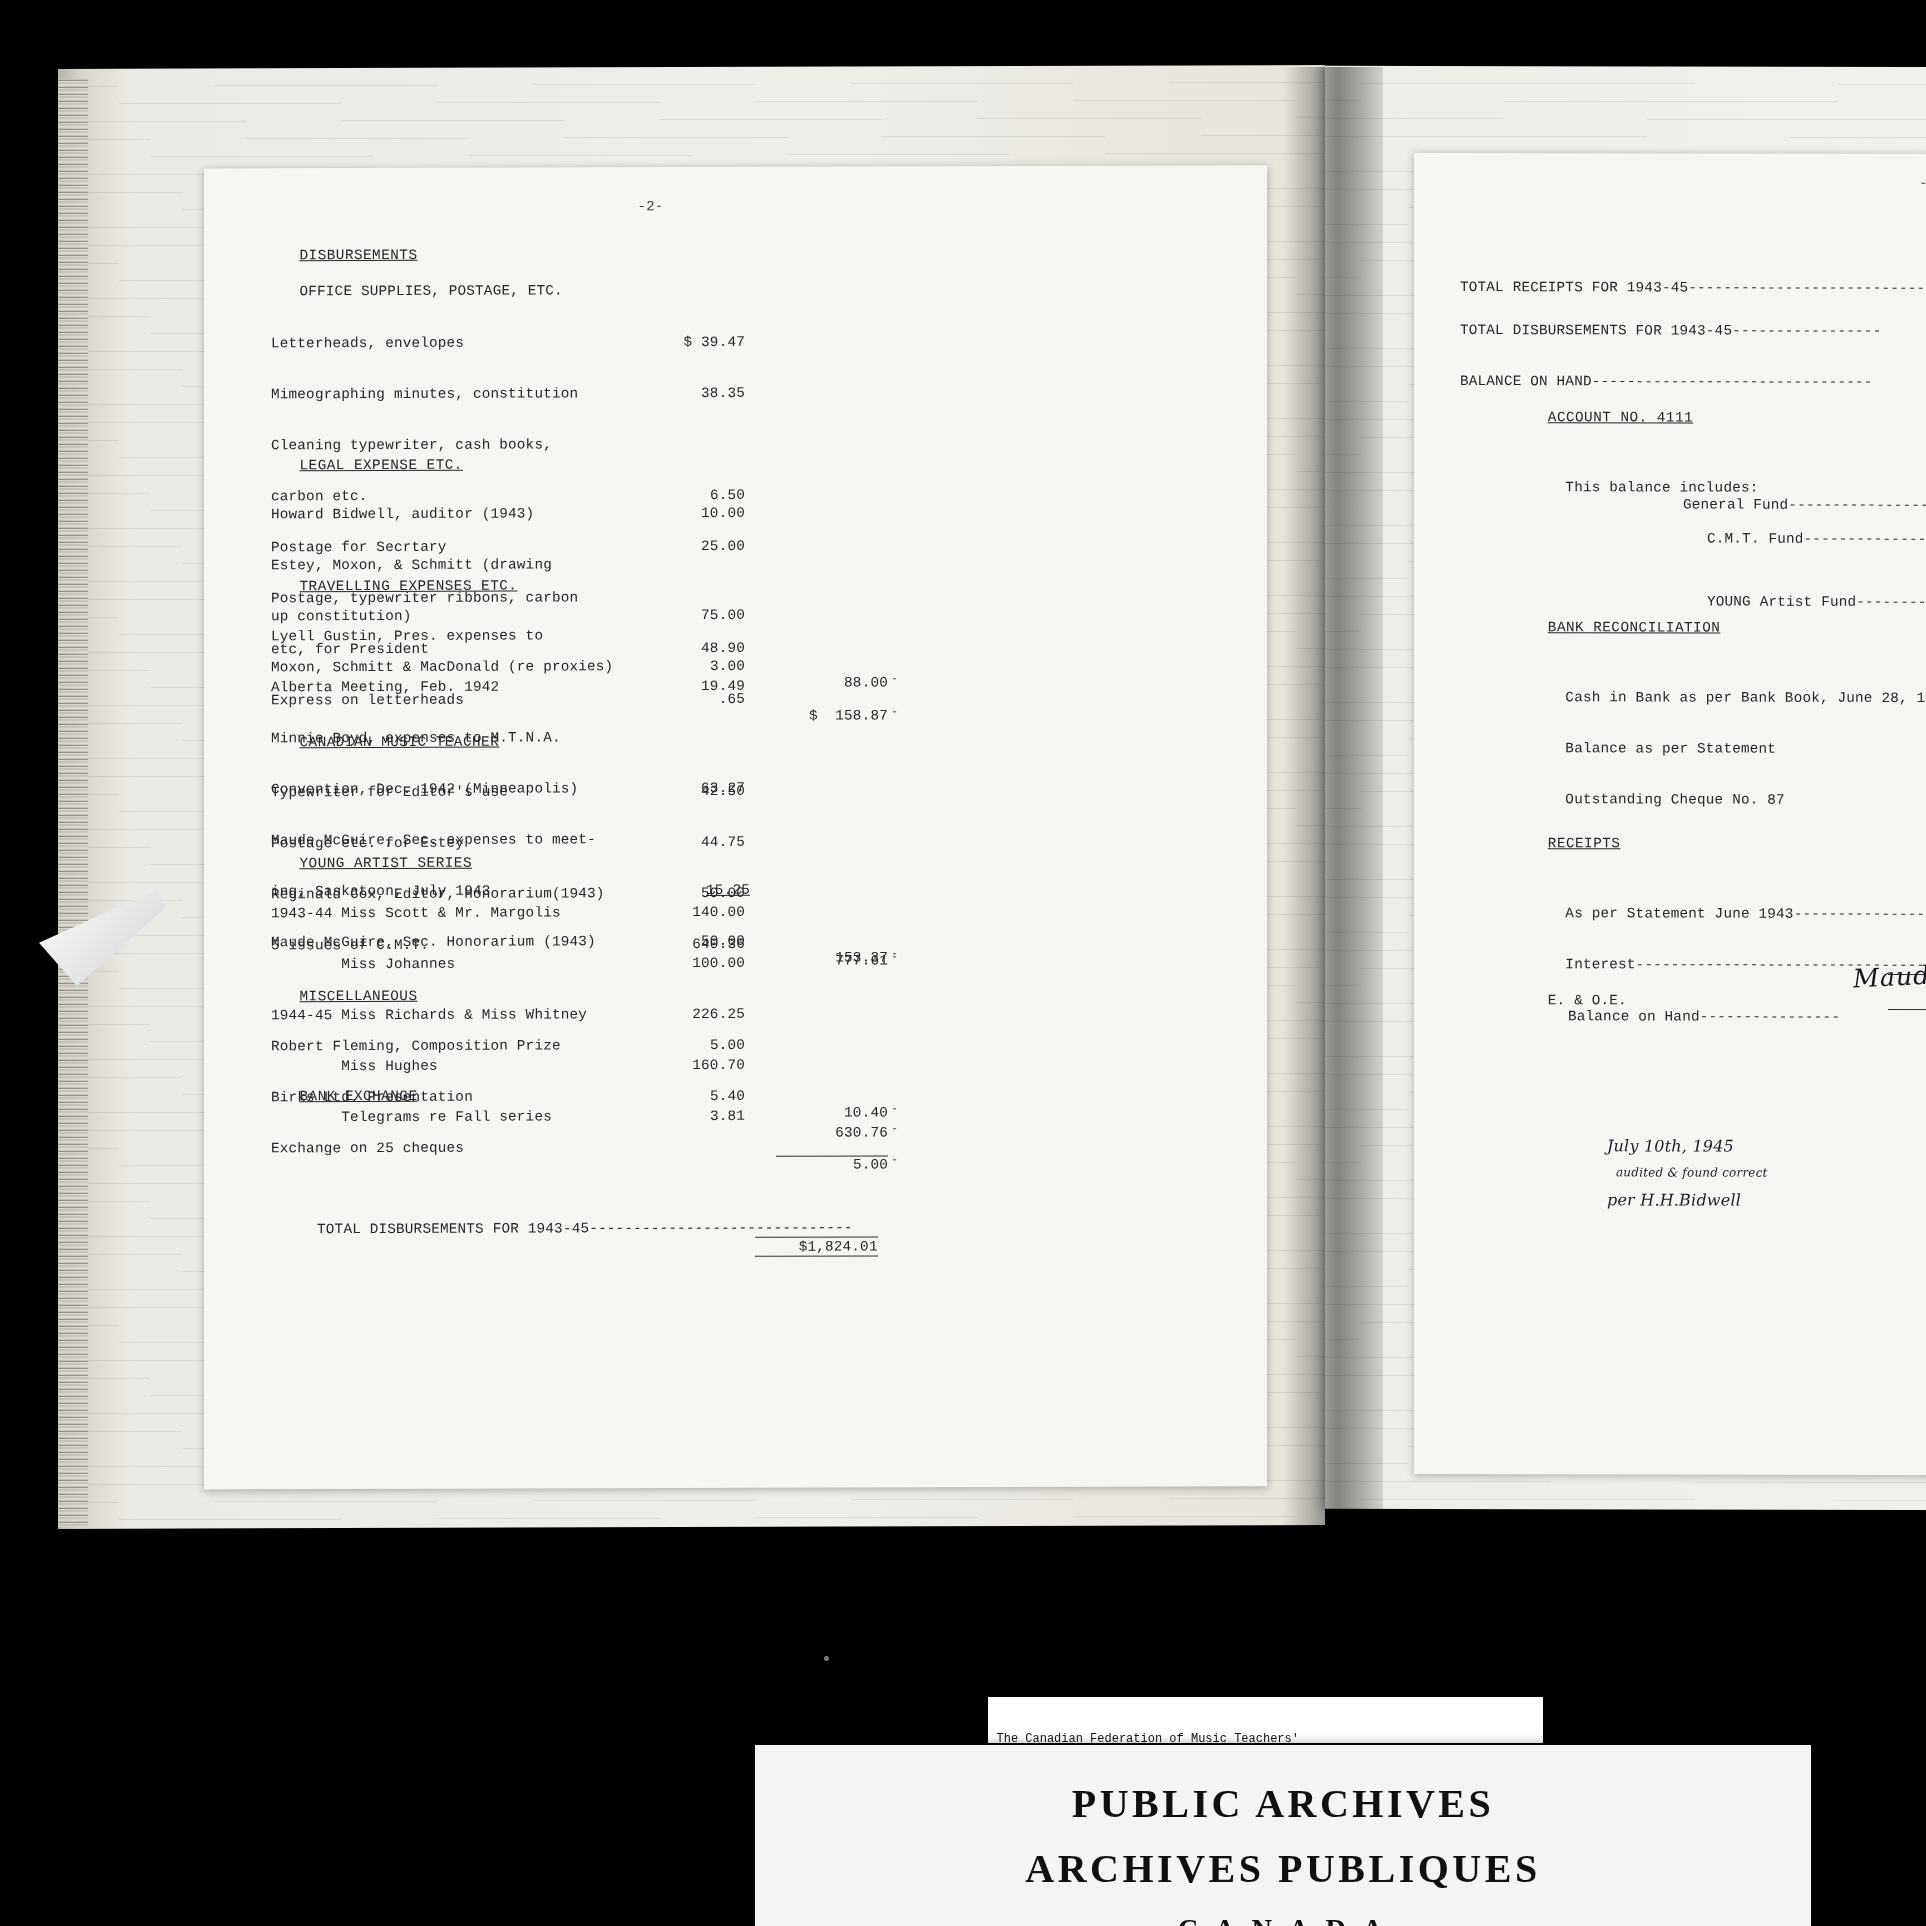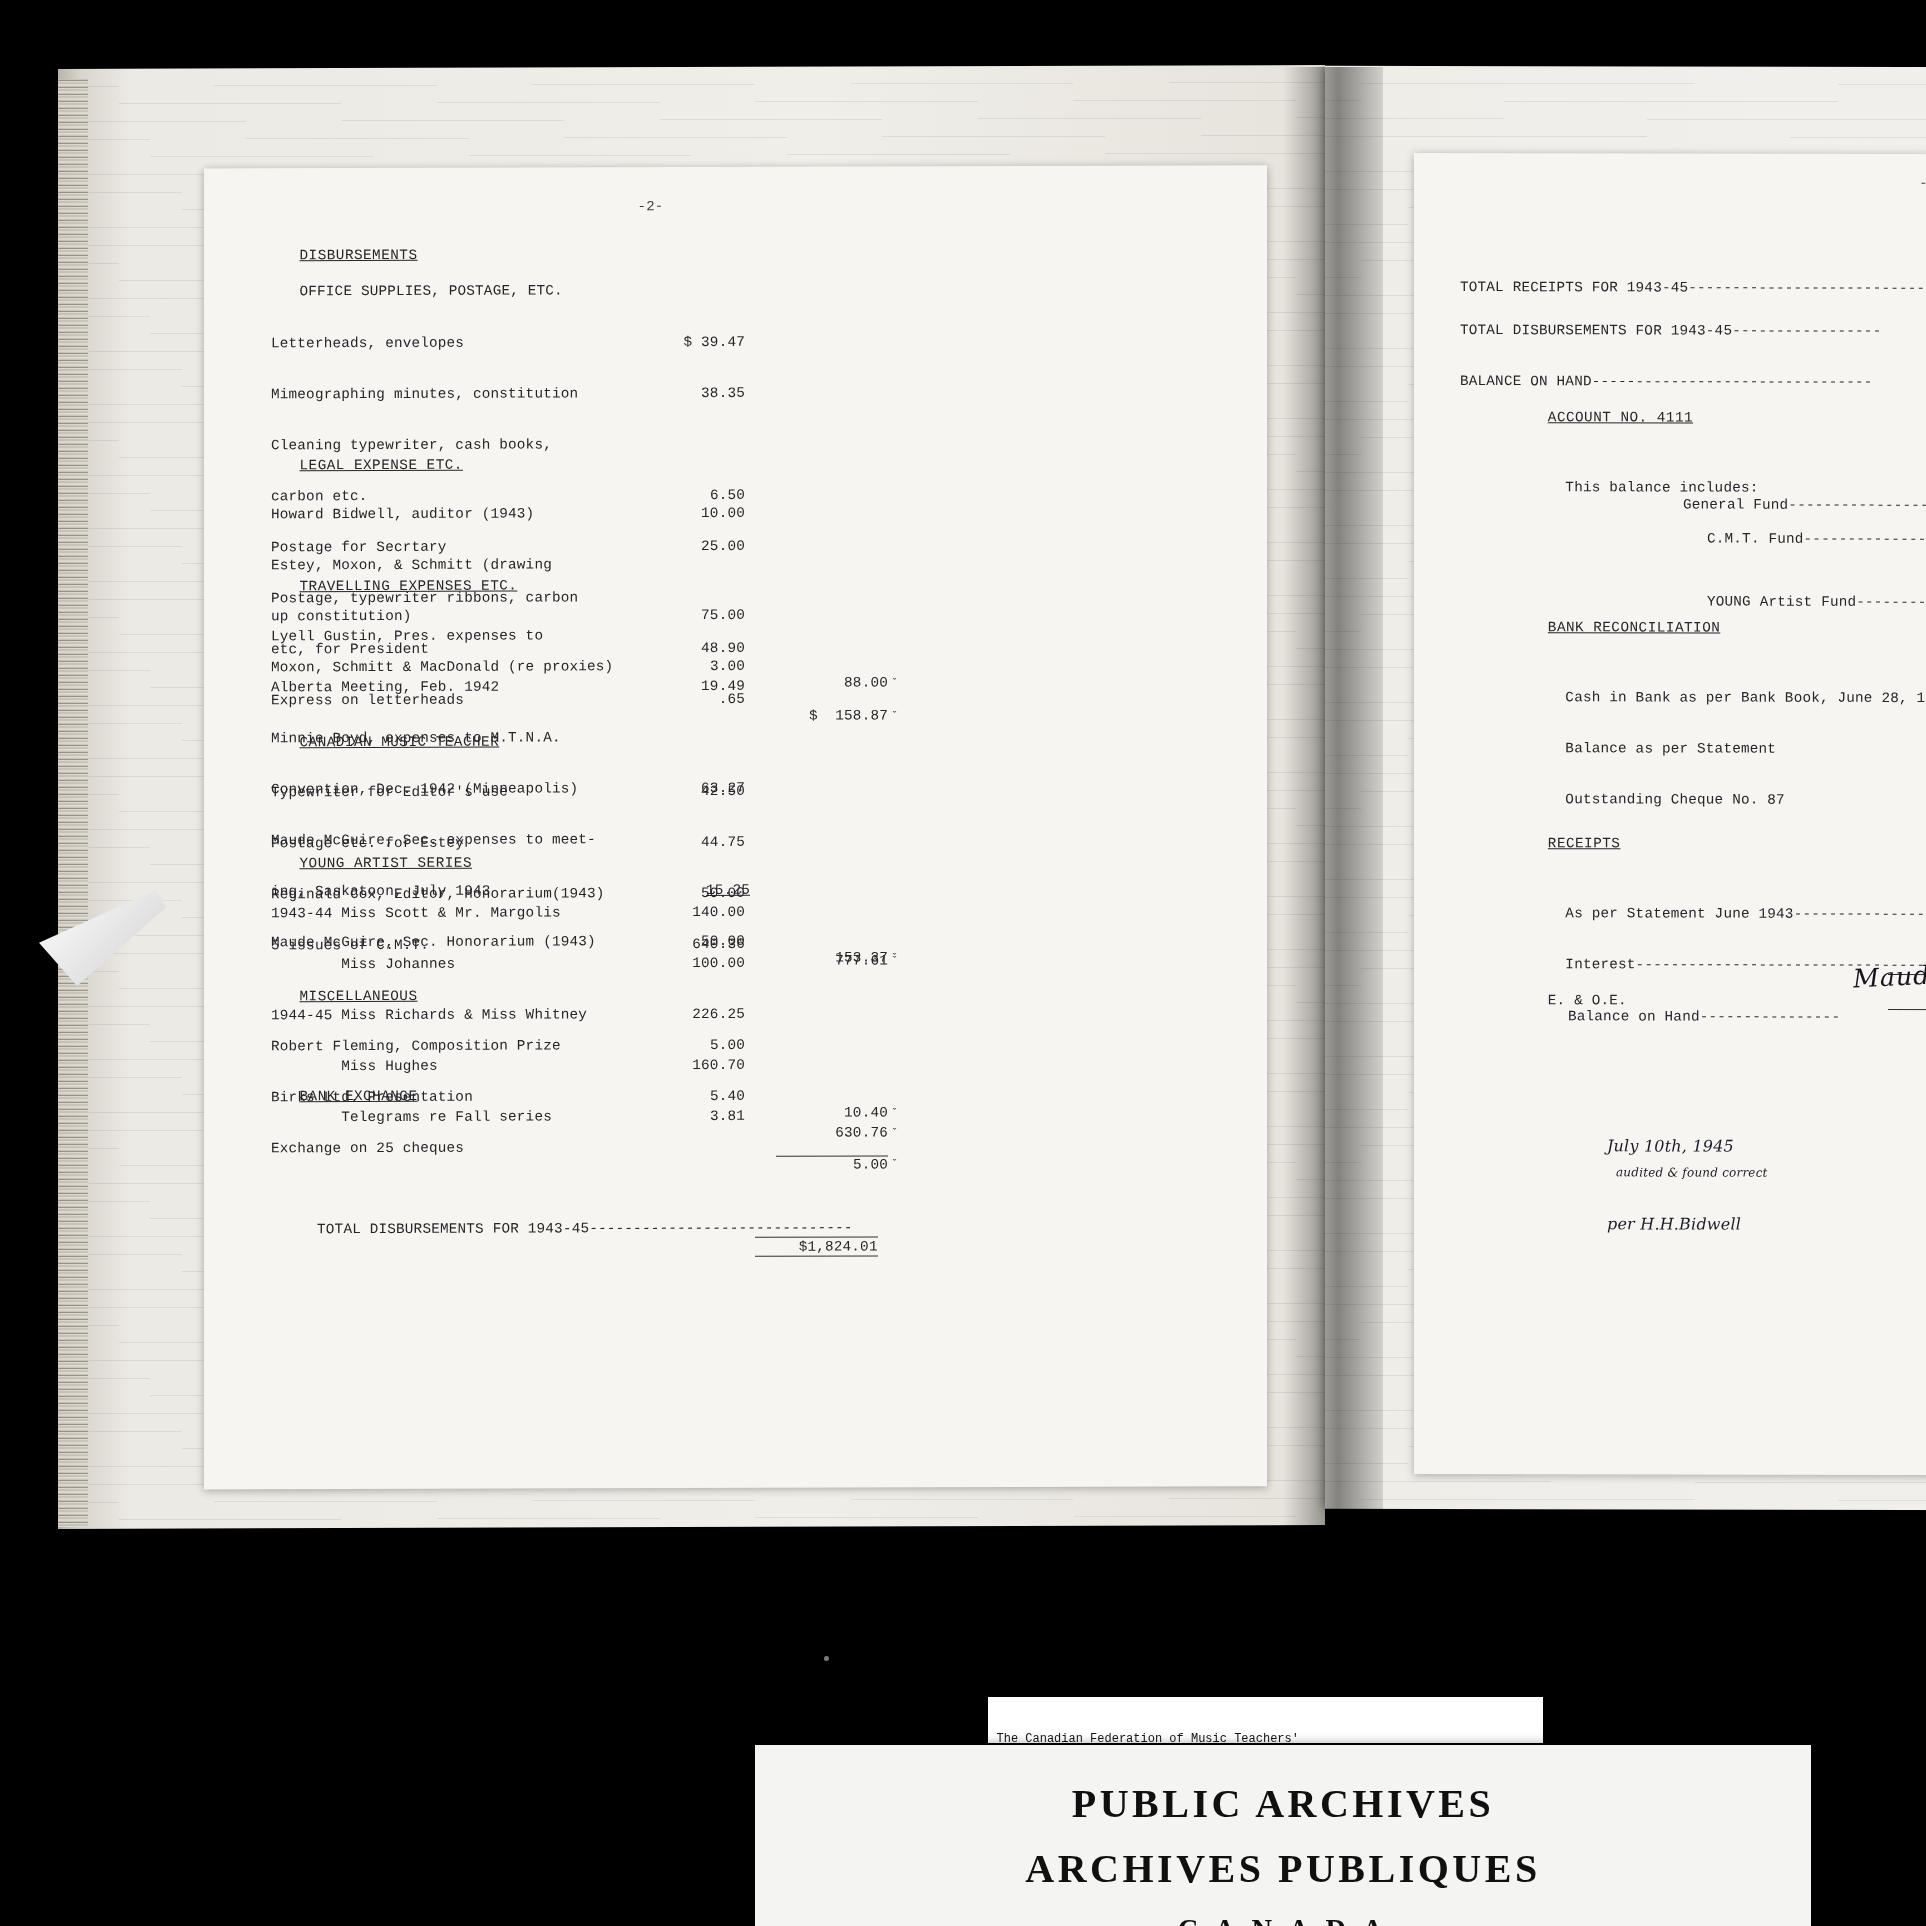--- a/index.html
+++ b/index.html
@@ -439,21 +439,21 @@
         <div class="block" style="left:46px; top:822px;">
           <span>E. &amp; O.E.</span>
         </div>
         <div class="signature" style="position:absolute; left:439px; top:811px;">Maude McGuire</div>
         <div class="block" style="left:435px; top:873px;">
           
         </div>
 
         <div class="hand" style="left:193px; top:984px; font-size:16px;">July 10th, 1945</div>
         <div class="hand" style="left:202px; top:1011px; font-size:12px;">audited &amp; found correct</div>
-        <div class="hand" style="left:193px; top:1038px; font-size:16px;margin-top:24px;">per H.H.Bidwell</div>
+        <div class="hand" style="left:193px; top:1038px; font-size:16px;">per H.H.Bidwell</div>
 
       </div>
     </div>
   </div>
 
   <div class="gutter-shadow"></div>
 </div>
 
 <div class="wedge wedge-left"></div>
 

